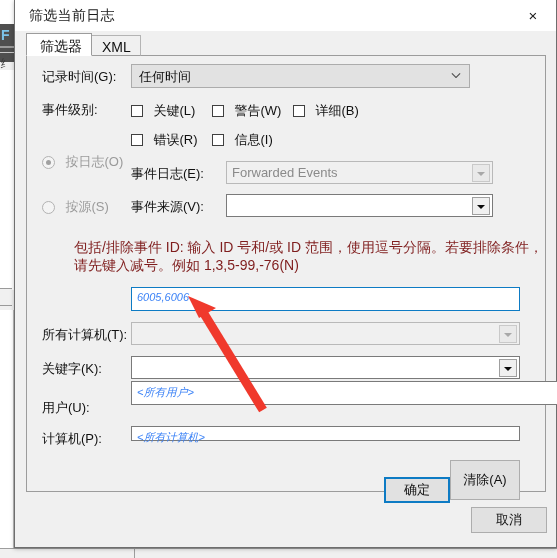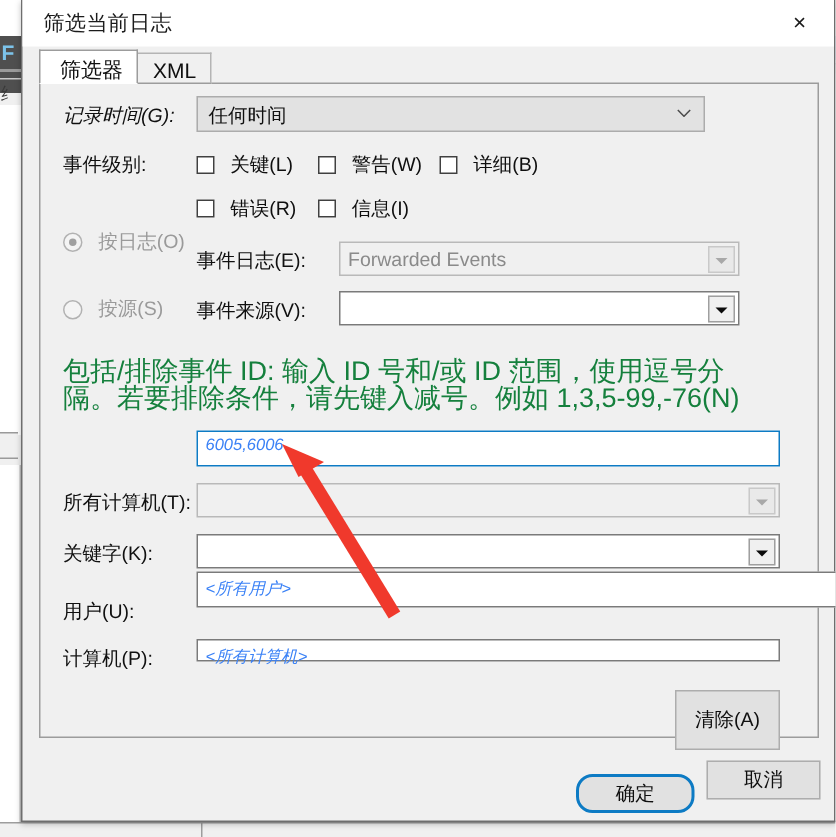--- a/index.html
+++ b/index.html
@@ -282,24 +282,25 @@
     content: ""; position: absolute;
     left: 3px; top: 3px;
     width: 5px; height: 5px; border-radius: 50%;
     background: #a0a0a0;
   }
   .rblabel { font-size: 13px; color: #9a9a9a; margin-left: 6px; }
 
   
   .desc {
     position: absolute;
-    font-size: 18px;
-    color: #15803d;
+    font-size: 14px;
+    color: #7f1d1d;
     line-height: 18px;
     width: 470px;
+    margin-left: 32px;
   }
 
   
   .btn {
     position: absolute;
     background: #e1e1e1;
     border: 1px solid #adadad;
     box-sizing: border-box;
     font-size: 13px;
     color: #0f0f0f;
@@ -350,21 +351,21 @@
       <div class="close-btn">×</div>
     </div>
 
     <div class="tabstrip">
       <div class="tab active">筛选器</div>
       <div class="tab inactive">XML</div>
     </div>
 
     <div class="tabpage">
 
-      <div class="lbl" style="left:15px; top:13px;font-style:italic;">记录时间(G):</div>
+      <div class="lbl" style="left:15px; top:13px;">记录时间(G):</div>
       <div class="combo-modern" style="left:104px; top:8px; width:339px; height:24px;padding-left:11px;">
         <span class="txt">任何时间</span>
         <span class="chev"></span>
       </div>
 
       <div class="lbl" style="left:15px; top:46px;">事件级别:</div>
 
       <div class="cbwrap" style="left:104px; top:45px;">
         <span class="cbox"></span>
         <span class="cblabel">关键(L)</span>
@@ -439,21 +440,21 @@
 
       <div class="lbl" style="left:15px; top:375px;">计算机(P):</div>
       <div class="tinput" style="left:104px; top:370px; width:389px; height:15px;">
         <span class="txt">&lt;所有计算机&gt;</span>
       </div>
 
       <div class="btn" style="left:423px; top:404px; width:70px; height:40px;">清除(A)</div>
 
     </div>
 
-    <div class="btn default" style="left:369px; top:516px; width:79px; height:26px;border-radius:11px;">确定</div>
+    <div class="btn default" style="left:369px; top:477px; width:66px; height:26px;">确定</div>
     <div class="btn" style="left:456px; top:507px; width:76px; height:26px;">取消</div>
 
   </div>
 
   <svg class="arrow-svg" viewBox="0 0 557 558">
     <g id="arrow-group">
       <line id="arrow-shaft" x1="263" y1="410" x2="203" y2="312" stroke="#f0392c" stroke-width="9" stroke-linecap="butt"></line>
       <polygon id="arrow-head" points="188,296 216,308 199,318" fill="#f0392c"></polygon>
     </g>
   </svg>

